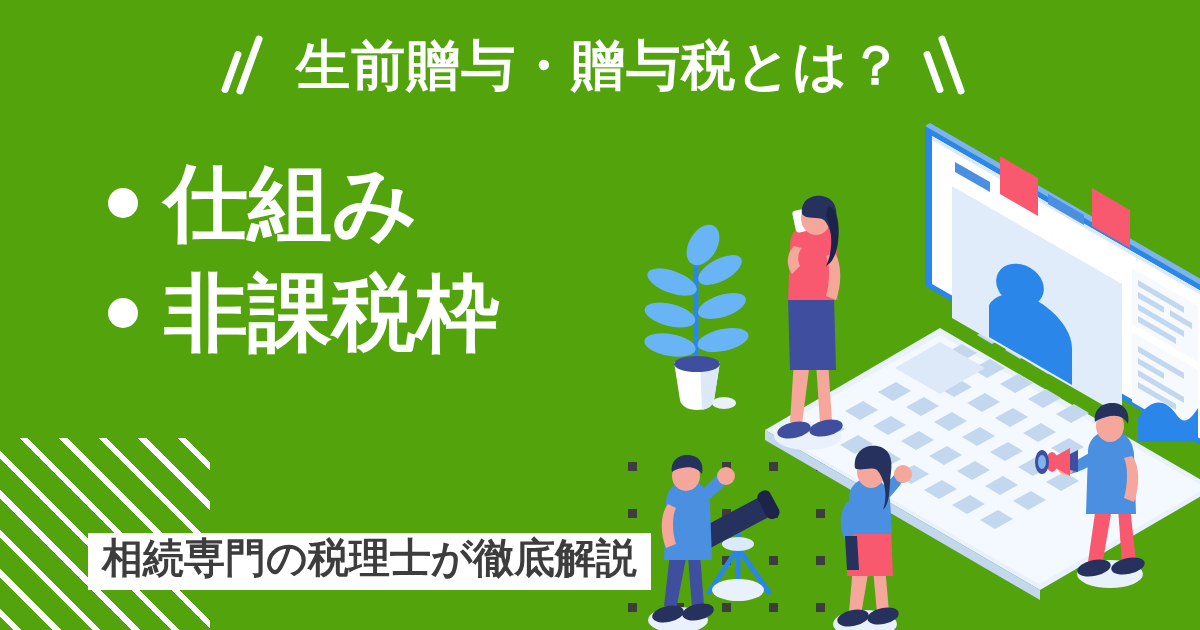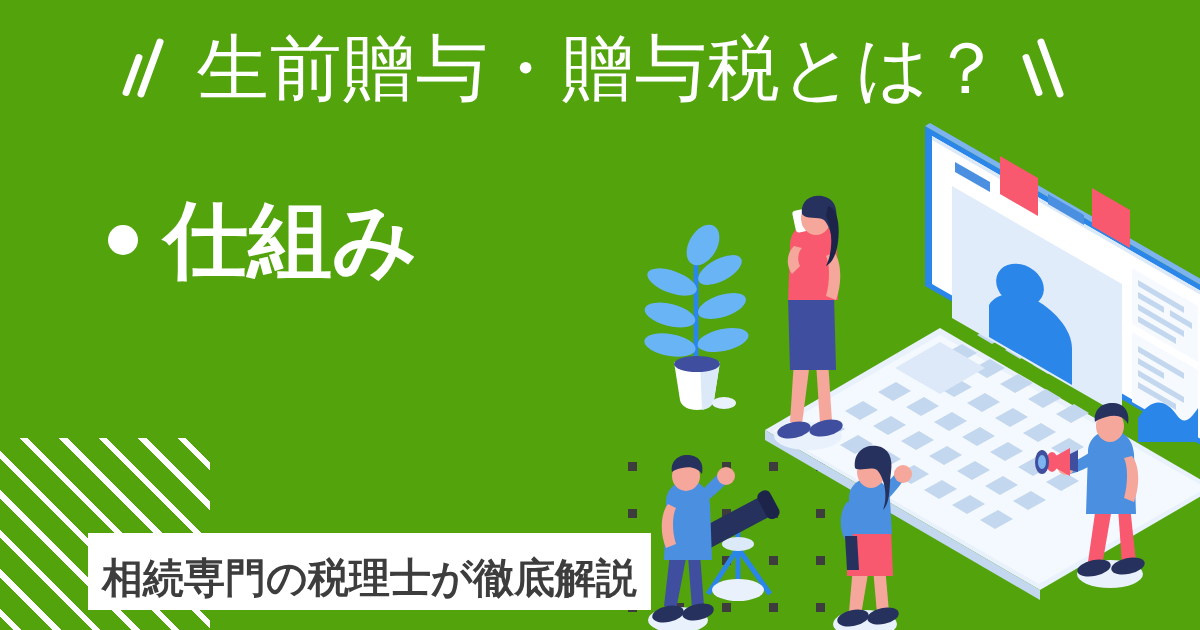--- a/index.html
+++ b/index.html
@@ -25,46 +25,46 @@
   .dotgrid{position:absolute;left:628px;top:462px;width:210px;height:175px;pointer-events:none;}
   .dotgrid i{position:absolute;width:9px;height:9px;background:#3d3d3d;display:block;}
 
   
   .headline{
     position:absolute;left:0;top:32px;width:1200px;
     display:flex;align-items:center;justify-content:center;gap:10px;
     color:#ffffff;
   }
   .headline .txt{
-    font-size:72px;font-weight:normal;line-height:1;letter-spacing:1px;
+    font-size:54px;font-weight:bold;line-height:1;letter-spacing:1px;
     white-space:nowrap;
   }
   .slash{position:relative;width:62px;height:66px;flex:none;}
   .slash b{position:absolute;display:block;width:7px;border-radius:3px;background:#fff;}
   .slash.left b:nth-child(1){height:62px;left:22px;top:2px;transform:rotate(20deg);}
   .slash.left b:nth-child(2){height:44px;left:4px;top:18px;transform:rotate(20deg);}
   .slash.right b:nth-child(1){height:62px;left:34px;top:2px;transform:rotate(-20deg);}
   .slash.right b:nth-child(2){height:44px;left:16px;top:18px;transform:rotate(-20deg);}
 
   
-  .bullets{position:absolute;left:98px;top:148px;width:600px;margin-top:37px;}
+  .bullets{position:absolute;left:98px;top:148px;width:600px;}
   .blt{display:flex;align-items:center;height:110px;}
   .blt .dot{
     width:30px;height:30px;border-radius:50%;background:#fff;flex:none;
     margin-right:26px;margin-left:10px;
   }
   .blt .label{
     color:#fff;font-size:84px;font-weight:bold;line-height:1;
     white-space:nowrap;letter-spacing:0px;
   }
 
   
   .ribbon{
     position:absolute;left:88px;top:533px;
-    background:#ffffff;padding:24px 14px 10px 14px;
+    background:#ffffff;padding:4px 14px 10px 14px;
   }
   .ribbon span{
     display:block;color:#3d3d3d;font-size:41px;font-weight:bold;
     line-height:1.05;white-space:nowrap;letter-spacing:0px;
   }
 
   
   .illus{position:absolute;left:640px;top:100px;width:570px;height:540px;}
   .illus svg{display:block;}
 </style>
@@ -315,19 +315,23 @@
         <b></b>
         <b></b>
       </span>
   </div>
 
   <div class="bullets">
     <div class="blt">
       <span class="dot"></span>
       <span class="label">仕組み</span>
     </div>
+    <div class="blt">
+      <span class="dot"></span>
+      <span class="label">非課税枠</span>
+    </div>
   </div>
 
   <div class="ribbon">
     <span>相続専門の税理士が徹底解説</span>
   </div>
 
 </div>
 
 </body></html>

